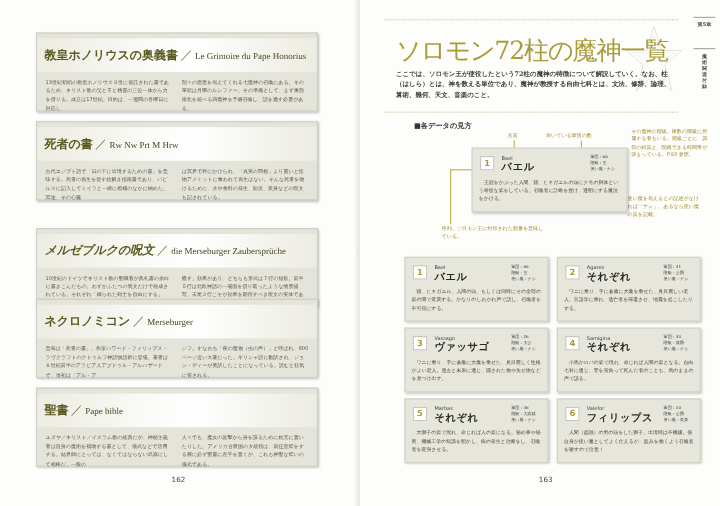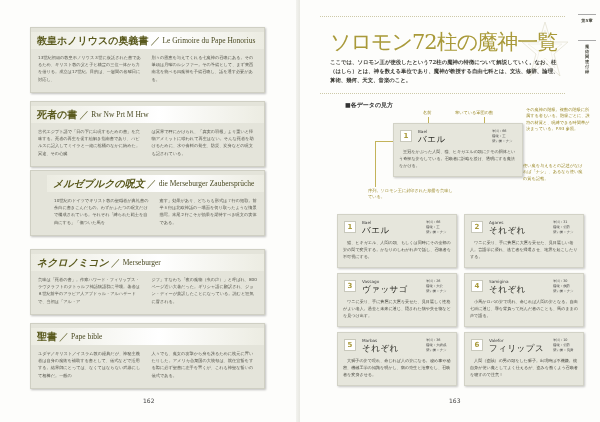--- a/index.html
+++ b/index.html
@@ -8,21 +8,21 @@
 
   .page { position: absolute; top: 0; height: 422px; background: #fdfdfb; }
   .page-left { left: 0; width: 300px; }
   .page-right { left: 300px; width: 300px; }
   .gutter { position: absolute; left: 296px; top: 0; width: 8px; height: 422px;
     background: linear-gradient(to right, #f3f3ef, #e8e8e2 50%, #f3f3ef); }
 
   
   .lbox { position: absolute; left: 30px; width: 235px; background: #e4e4da;
     border: 1px solid #cfcfc3; box-shadow: 1px 1px 2px rgba(0,0,0,0.25); }
-  .lbox-head { height: 17px; margin: 4px 0 0 0; padding-left: 6px;
+  .lbox-head { height: 28px; margin: 4px 0 0 0; padding-left: 6px;
     background: linear-gradient(to right, #ecece2 0%, #ffffff 55%, #ecece2 100%);
     display: flex; align-items: center; white-space: nowrap; overflow: hidden; }
   .lbox-jp { font-family: "DejaVu Serif", serif; font-weight: bold; font-size: 10px; color: #5a5a1e; }
   .lbox-sep { font-family: "DejaVu Serif", serif; font-size: 10px; color: #6e6e3c; margin: 0 2px; }
   .lbox-en { font-family: "Liberation Serif", serif; font-size: 7.5px; color: #4a4a22; }
   .lbox-body { display: flex; gap: 8px; padding: 5px 7px 6px 7px; }
   .lbox-col { flex: 1; font-size: 4.2px; line-height: 7.2px; color: #55554c; }
 
   .page-num { position: absolute; bottom: 20px; font-size: 6px; color: #444; }
 
@@ -40,21 +40,21 @@
 
   .legend-title { position: absolute; left: 345px; top: 101px; font-size: 6px; font-weight: bold; color: #333; }
   .callout { position: absolute; font-size: 4.2px; line-height: 6.4px; color: #9c8a2a; }
 
   .card { position: absolute; width: 120px; height: 54px; background: #e6e6dc;
     border: 1px solid #d2d2c6; box-shadow: 1px 1px 2px rgba(0,0,0,0.22); }
   .card-num { position: absolute; left: 6px; top: 6px; width: 12px; height: 12px; background: #fff;
     border: 1px solid #c8c8bb; font-size: 7px; font-weight: bold; color: #a99a3a;
     display: flex; align-items: center; justify-content: center; }
   .card-en { position: absolute; left: 24px; top: 5px; font-size: 4.2px; color: #444; }
-  .card-jp { position: absolute; left: 24px; top: 10px; font-size: 8.5px; font-weight: normal; color: #2a2a24; letter-spacing: 0.5px; }
+  .card-jp { position: absolute; left: 24px; top: 10px; font-size: 8.5px; font-weight: bold; color: #2a2a24; letter-spacing: 0.5px; }
   .card-stats { position: absolute; left: 88px; top: 5px; font-size: 3.4px; line-height: 4.8px; color: #444; }
   .card-desc { position: absolute; left: 5px; right: 5px; top: 24px; font-size: 4.1px; line-height: 7px; color: #4a4a42; text-indent: 1em; }
 
   .sample-card { left: 393px; top: 123px; width: 130px; height: 54px; }
   .sample-card .card-stats { left: 98px; }
 
   .leader { position: absolute; background: #c3b35a; }
 </style>
 </head>
 <body>
@@ -78,35 +78,35 @@
       <span class="lbox-jp">死者の書</span>
       <span class="lbox-sep">／</span>
       <span class="lbox-en">Rw Nw Prt M Hrw</span>
     </div>
     <div class="lbox-body">
       <div class="lbox-col">古代エジプト語で「日の下に出現するための書」を意味する。死者の再生を促す絵解き指南書であり、パピルスに記入してミイラと一緒に棺桶のなかに納めた。冥途、その心臓</div>
       <div class="lbox-col">は冥界で秤にかけられ、「真実の羽根」より重いと怪物アメミットに喰われて再生はない。そんな死者を助けるために、水や食料の発生、防災、変身などの呪文も記されている。</div>
     </div>
   </div>
 
-  <div class="lbox" style="top:170px; height:66px;padding-left:16px;">
+  <div class="lbox" style="top:190px; height:66px;">
     <div class="lbox-head">
       <span class="lbox-jp" style="font-style:italic;">メルゼブルクの呪文</span>
       <span class="lbox-sep">／</span>
       <span class="lbox-en">die Merseburger Zaubersprüche</span>
     </div>
     <div class="lbox-body">
       <div class="lbox-col">10世紀のドイツでキリスト教の聖職者が典礼書の余白に書きこんだもの。わずかふたつの呪文だけで構成されている。それぞれ「縛られた戦士を自由にする」「傷ついた馬を</div>
       <div class="lbox-col">癒す」効果があり、どちらも形式は７行の短歌。前半５行は北欧神話の一場面を切り取ったような情景描写。末尾２行こそが効果を期待すべき呪文の実体である。</div>
     </div>
   </div>
 
   <div class="lbox" style="top:249px; height:66px;">
     <div class="lbox-head">
-      <span class="lbox-jp" style="font-style:italic;">ネクロノミコン</span>
+      <span class="lbox-jp" style="">ネクロノミコン</span>
       <span class="lbox-sep">／</span>
       <span class="lbox-en">Merseburger</span>
     </div>
     <div class="lbox-body">
       <div class="lbox-col">意味は「死者の書」。作家ハワード・フィリップス・ラヴクラフトのクトゥルフ神話物語群に登場。著者は８世紀前半のアラビア人アブドゥル・アルハザードで、当初は「アル・ア</div>
       <div class="lbox-col">ジフ」すなわち「夜の魔物（虫の声）」と呼ばれ、800ページ近い大著だった。ギリシャ語に翻訳され、ジョン・ディーが英訳したことになっている。読むと狂気に冒される。</div>
     </div>
   </div>
 
   <div class="lbox" style="top:323px; height:66px;">

